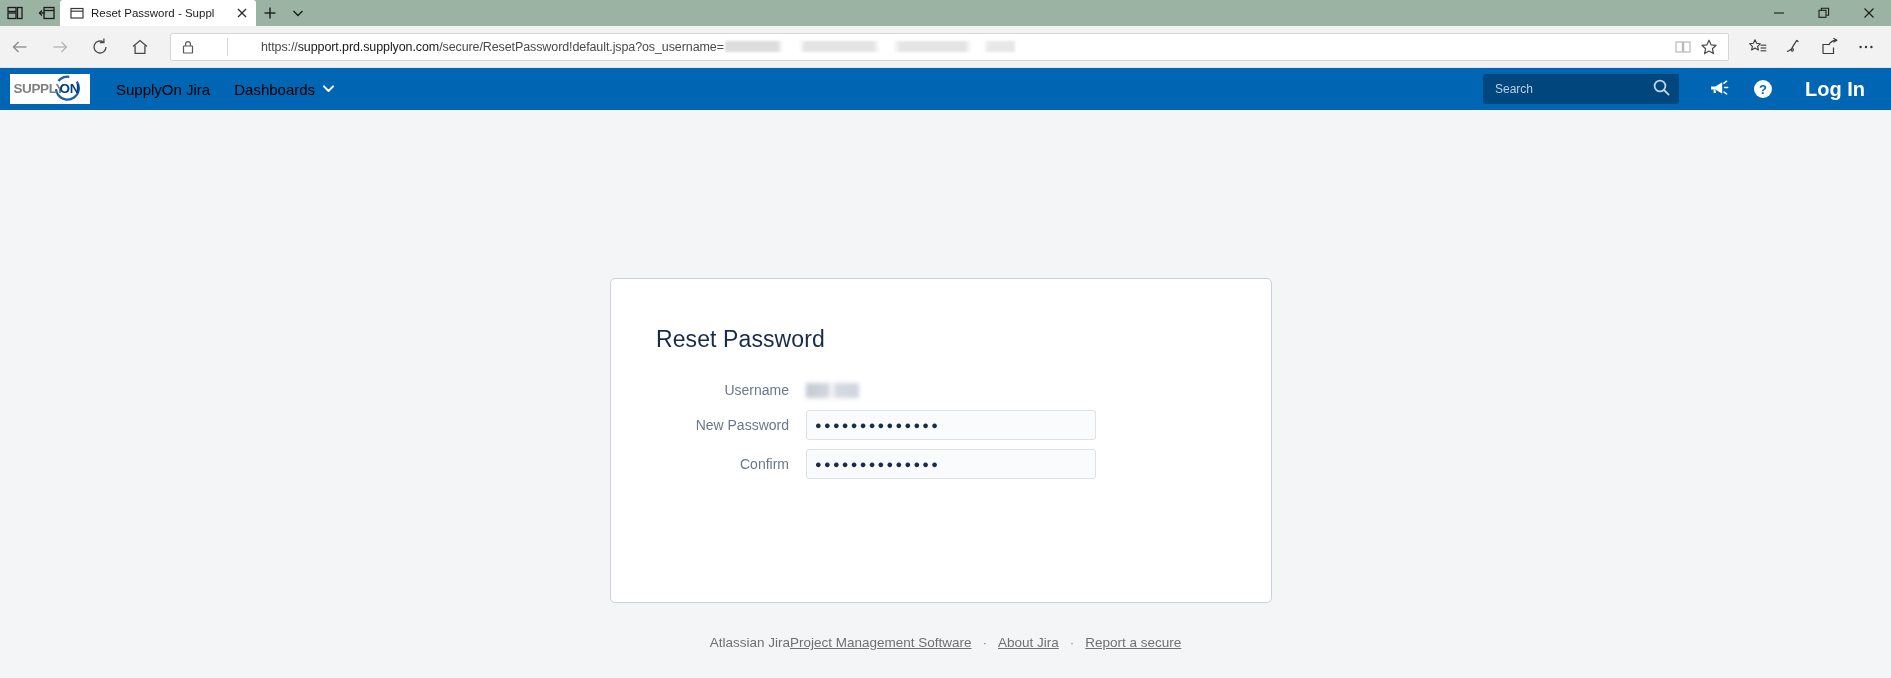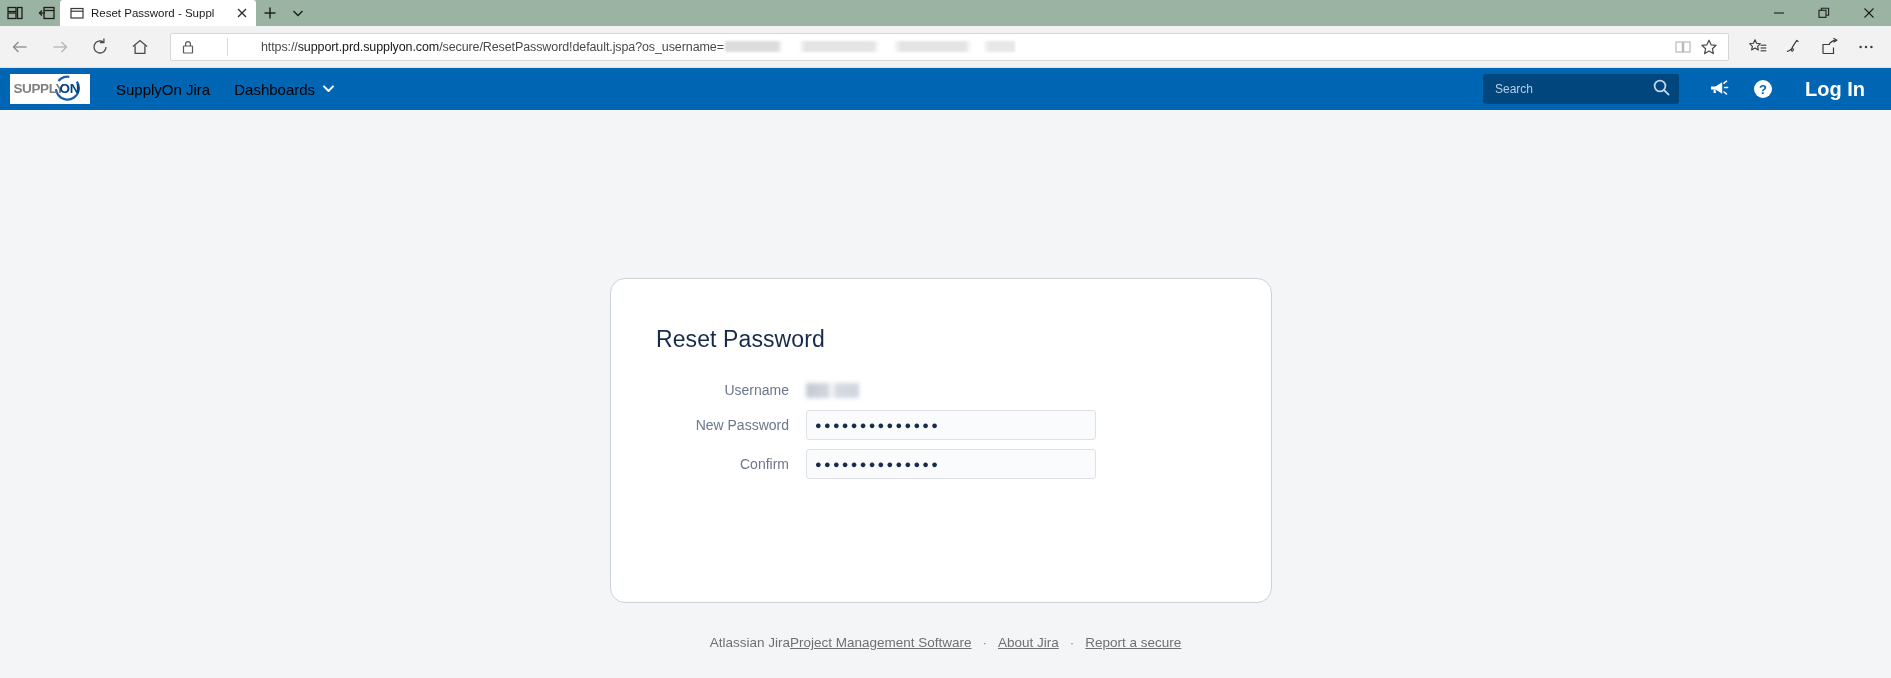--- a/index.html
+++ b/index.html
@@ -201,21 +201,21 @@
   }
 
   .card {
     position: absolute;
     left: 610px;
     top: 168px;
     width: 662px;
     height: 325px;
     background: #ffffff;
     border: 1px solid #ccd1d9;
-    border-radius: 15px;
+    border-radius: 5px;
   }
 
   .card-title {
     position: absolute;
     left: 45px;
     top: 47px;
     font-size: 23px;
     color: #172b4d;
     font-weight: normal;
     letter-spacing: 0.1px;

